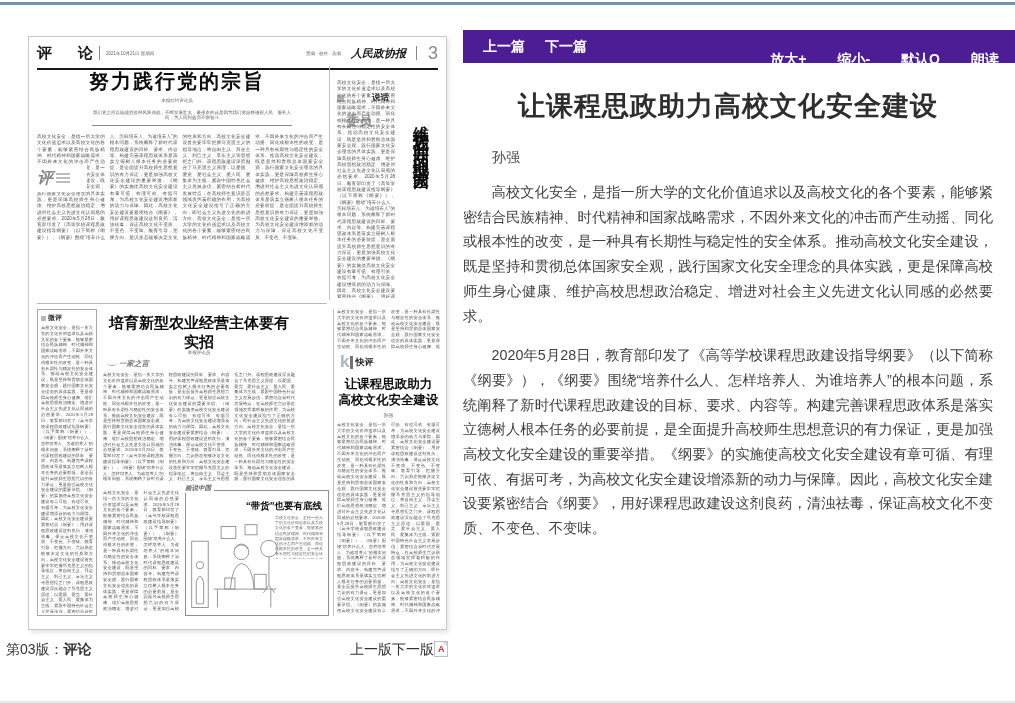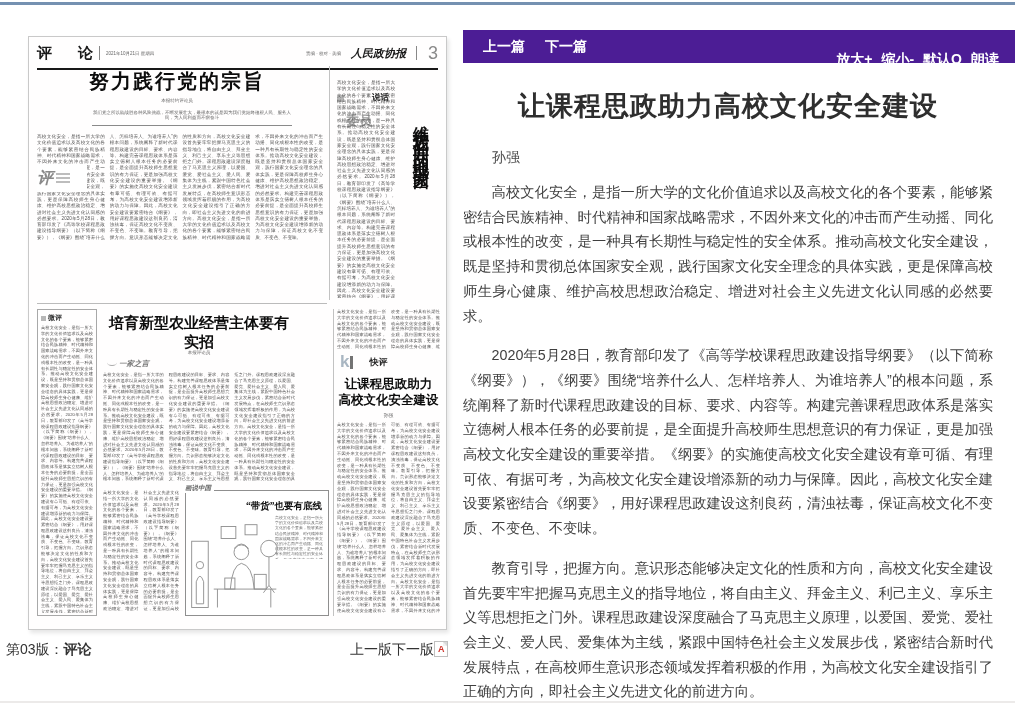--- a/index.html
+++ b/index.html
@@ -81,21 +81,21 @@
                    font-family:"Liberation Serif","DejaVu Serif",serif;
                    font-weight:bold; font-size:9.5px; color:#111; cursor:pointer; }
   .cartoon-side { position:absolute; right:5px; top:24px; width:48px; height:44px;
                   font-size:3.9px; line-height:5.2px; color:#666; text-align:justify; overflow:hidden; }
   .cartoon svg { position:absolute; left:2px; bottom:2px; }
 
   .rtcols { left:300px; top:243px; width:103px; height:42px; column-count:2; column-gap:5px; }
   .logoK { left:303px; top:288px; display:flex; align-items:flex-end; }
   .logoK .k { font-size:17px; font-weight:bold; color:#a9b6c2; line-height:15px; }
   .logoK .kp { font-size:9px; font-weight:bold; color:#222; margin-left:1px;
-               border-left:3px solid #737373; padding-left:16px; }
+               border-left:3px solid #737373; padding-left:2px; }
   .hl4 { left:300px; top:310px; width:103px; text-align:center; font-weight:bold;
          font-size:12.5px; line-height:16px; color:#0d0d0d; cursor:pointer; }
   .byline4 { left:300px; top:346px; width:103px; text-align:center; font-size:4.8px; color:#555; }
   .cols5 { left:300px; top:356px; width:103px; height:194px; column-count:2; column-gap:5px; }
   .vrule-b { left:296px; top:243px; height:307px; }
 
   .pager { position:absolute; left:6px; top:641px; width:442px; display:flex;
            justify-content:space-between; align-items:center; font-size:14px; color:#333; }
   .pager b { font-weight:bold; }
   .pager .links { display:flex; }
@@ -105,21 +105,21 @@
   .pdf::before { content:"A"; position:absolute; left:3px; top:2px; color:#d0342c;
                  font-size:9px; font-weight:bold; line-height:10px; }
   .pdf::after { content:""; position:absolute; right:0; top:0; border-style:solid;
                 border-width:0 4px 4px 0; border-color:#fff #d9d9d9 #f2f2f2 #fff; }
 
   
   .toolbar { position:absolute; left:463px; top:30px; width:552px; height:33px; background:#4c1d95;
              display:flex; align-items:center; justify-content:space-between;
              padding:0 16px 0 20px; }
   .tgroup { display:flex; gap:20px; }
-  .tgroup.right { gap:9px;margin-top:27px; }
+  .tgroup.right { gap:31px;margin-top:27px; }
   .tlink { color:#fff; font-weight:bold; font-size:14px; cursor:pointer; white-space:nowrap; }
 
   .atitle { position:absolute; left:463px; top:88px; width:530px; text-align:center;
             font-size:27px; font-weight:bold; color:#2e2e2e; letter-spacing:1px; }
   .aauthor { position:absolute; left:492px; top:149px; font-size:14px; color:#4a4a4a; }
   .acontent { position:absolute; left:463px; top:180px; width:530px; height:523px; overflow:hidden; }
   .acontent p { font-size:14.3px; line-height:24.7px; color:#3f3f3f; text-align:justify;
                 text-indent:2em; margin-bottom:15px; word-break:break-all; }
 </style>
 </head>
@@ -249,16 +249,15 @@
     <span class="tlink">朗读</span>
   </div>
 </div>
 
 <h1 class="atitle">让课程思政助力高校文化安全建设</h1>
 <div class="aauthor">孙强</div>
 
 <div class="acontent">
   <p>高校文化安全，是指一所大学的文化价值追求以及高校文化的各个要素，能够紧密结合民族精神、时代精神和国家战略需求，不因外来文化的冲击而产生动摇、同化或根本性的改变，是一种具有长期性与稳定性的安全体系。推动高校文化安全建设，既是坚持和贯彻总体国家安全观，践行国家文化安全理念的具体实践，更是保障高校师生身心健康、维护高校思想政治稳定、增进对社会主义先进文化认同感的必然要求。</p>
   <p>2020年5月28日，教育部印发了《高等学校课程思政建设指导纲要》（以下简称《纲要》），《纲要》围绕“培养什么人、怎样培养人、为谁培养人”的根本问题，系统阐释了新时代课程思政建设的目标、要求、内容等。构建完善课程思政体系是落实立德树人根本任务的必要前提，是全面提升高校师生思想意识的有力保证，更是加强高校文化安全建设的重要举措。《纲要》的实施使高校文化安全建设有章可循、有理可依、有据可考，为高校文化安全建设增添新的动力与保障。因此，高校文化安全建设要紧密结合《纲要》，用好课程思政建设这剂良药，清浊祛毒，保证高校文化不变质、不变色、不变味。</p>
-  <p>教育引导，把握方向。意识形态能够决定文化的性质和方向，高校文化安全建设首先要牢牢把握马克思主义的指导地位，将自由主义、拜金主义、利己主义、享乐主义等思想拒之门外。课程思政建设深度融合了马克思主义原理，以爱国、爱党、爱社会主义、爱人民、爱集体为主线，紧跟中国特色社会主义发展步伐，紧密结合新时代发展特点，在高校师生意识形态领域发挥着积极的作用，为高校文化安全建设指引了正确的方向，即社会主义先进文化的前进方向。</p>
 </div>
 
 <div class="bottomline"></div>
 
 </body></html>

